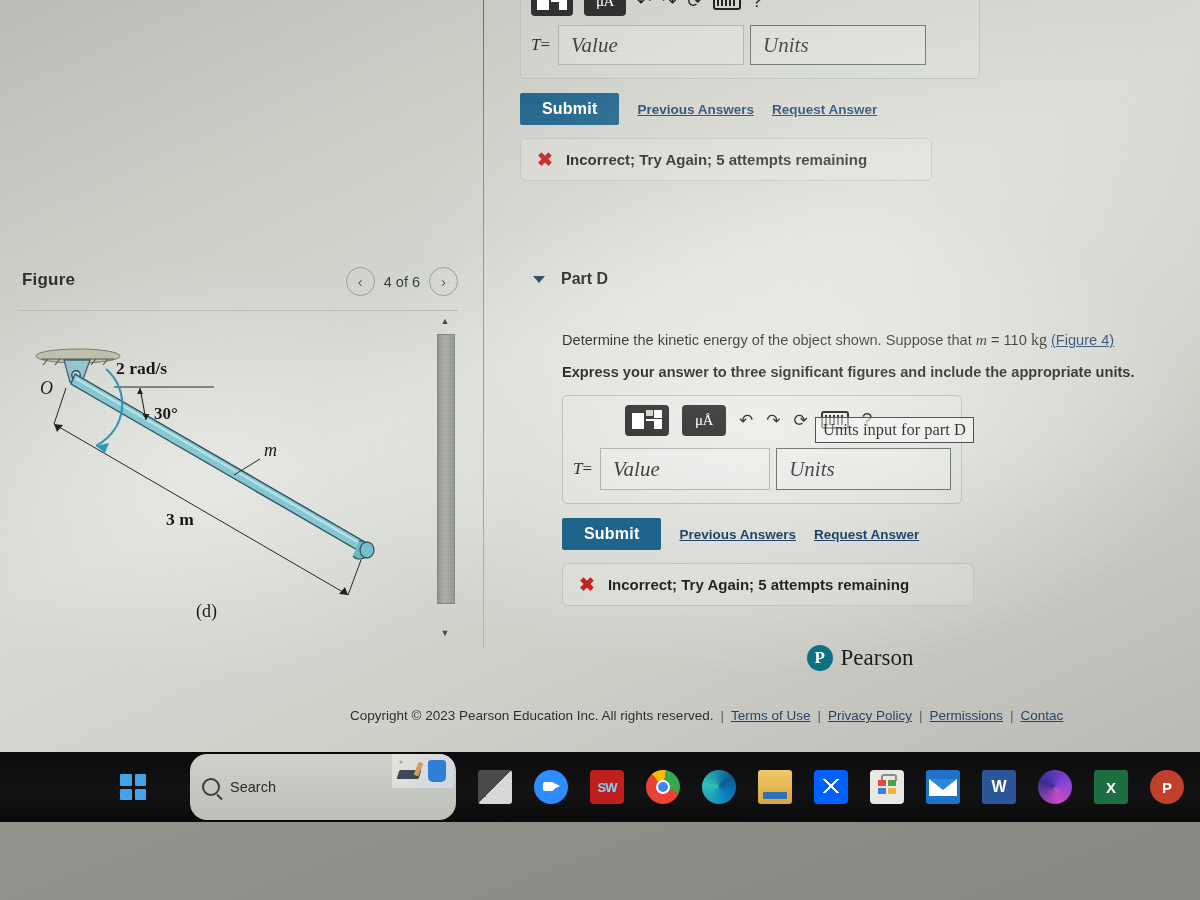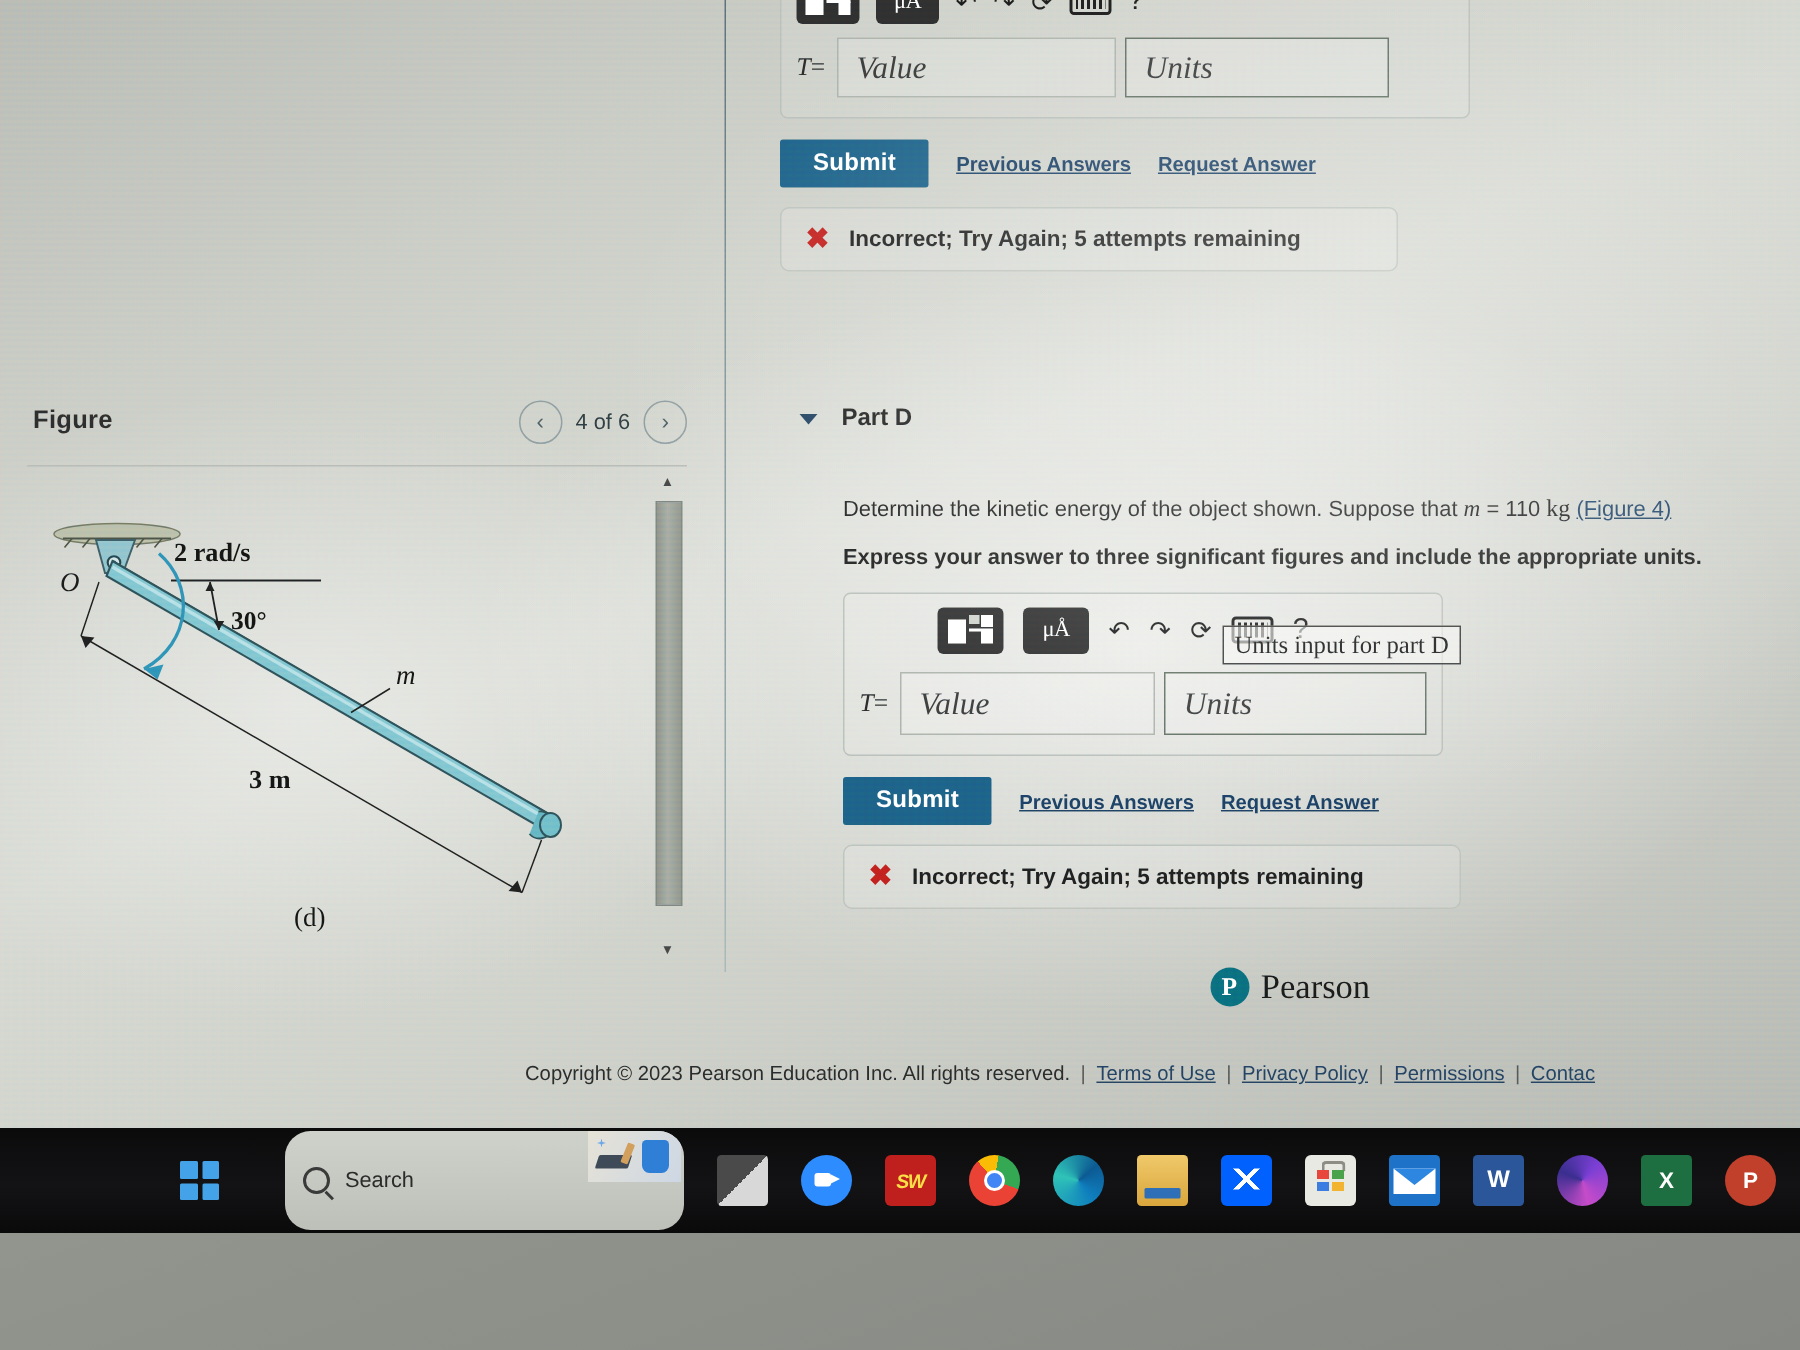--- a/index.html
+++ b/index.html
@@ -210,22 +210,22 @@
   .tbicon{width:34px;height:34px;margin-left:22px;position:relative;border-radius:5px;}
   .tb-running:after{content:"";position:absolute;left:8px;bottom:-7px;width:18px;height:3px;
                     border-radius:2px;background:#5ba9e0;}
   
   #ic-taskview{background:linear-gradient(135deg,#4a4a4a 50%,#d8d8d8 50%);border-radius:3px;}
   #ic-zoom{background:#2d8cff;border-radius:50%;}
   #ic-zoom:after{content:"";position:absolute;left:9px;top:12px;width:11px;height:9px;
                  background:#fff;border-radius:2px;}
   #ic-zoom:before{content:"";position:absolute;left:20px;top:13px;border-left:6px solid #fff;
                   border-top:3px solid transparent;border-bottom:3px solid transparent;}
-  #ic-sw{background:#c0201d;border-radius:4px;color:#fde047;font-size:13px;font-weight:bold;
-         display:flex;align-items:center;justify-content:center;letter-spacing:-1px;font-style:italic;}
+  #ic-sw{background:#c0201d;border-radius:4px;color:#7dd3fc;font-size:13px;font-weight:bold;
+         display:flex;align-items:center;justify-content:center;letter-spacing:-1px;}
   #ic-chrome{border-radius:50%;
     background:conic-gradient(from 200deg,#ea4335 0 33%,#fbbc05 33% 47%,#34a853 47% 75%,#ea4335 75% 100%);}
   #ic-chrome:after{content:"";position:absolute;left:10px;top:10px;width:14px;height:14px;
                    border-radius:50%;background:#4285f4;border:2px solid #fff;box-sizing:border-box;}
   #ic-edge{border-radius:50%;background:conic-gradient(from 140deg,#0f7ebd,#2fc3b8 40%,#0c5a93 75%,#0f7ebd);}
   #ic-explorer{background:linear-gradient(180deg,#f0c96a,#d9a63c);border-radius:3px;}
   #ic-explorer:after{content:"";position:absolute;left:5px;bottom:5px;width:24px;height:7px;
                      background:#2e6fb8;border-radius:1px;}
   #ic-dropbox{background:#0061fe;border-radius:4px;}
   #ic-dropbox:after{content:"";position:absolute;left:7px;top:9px;width:20px;height:14px;color:#fff;

